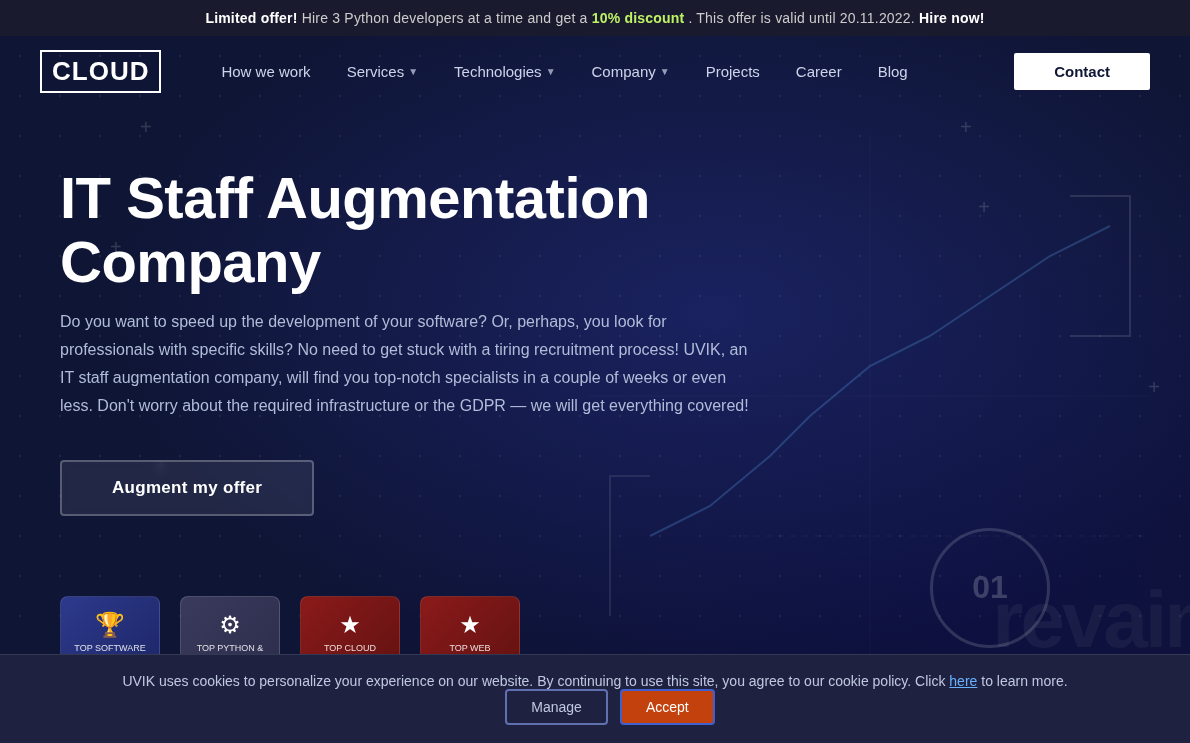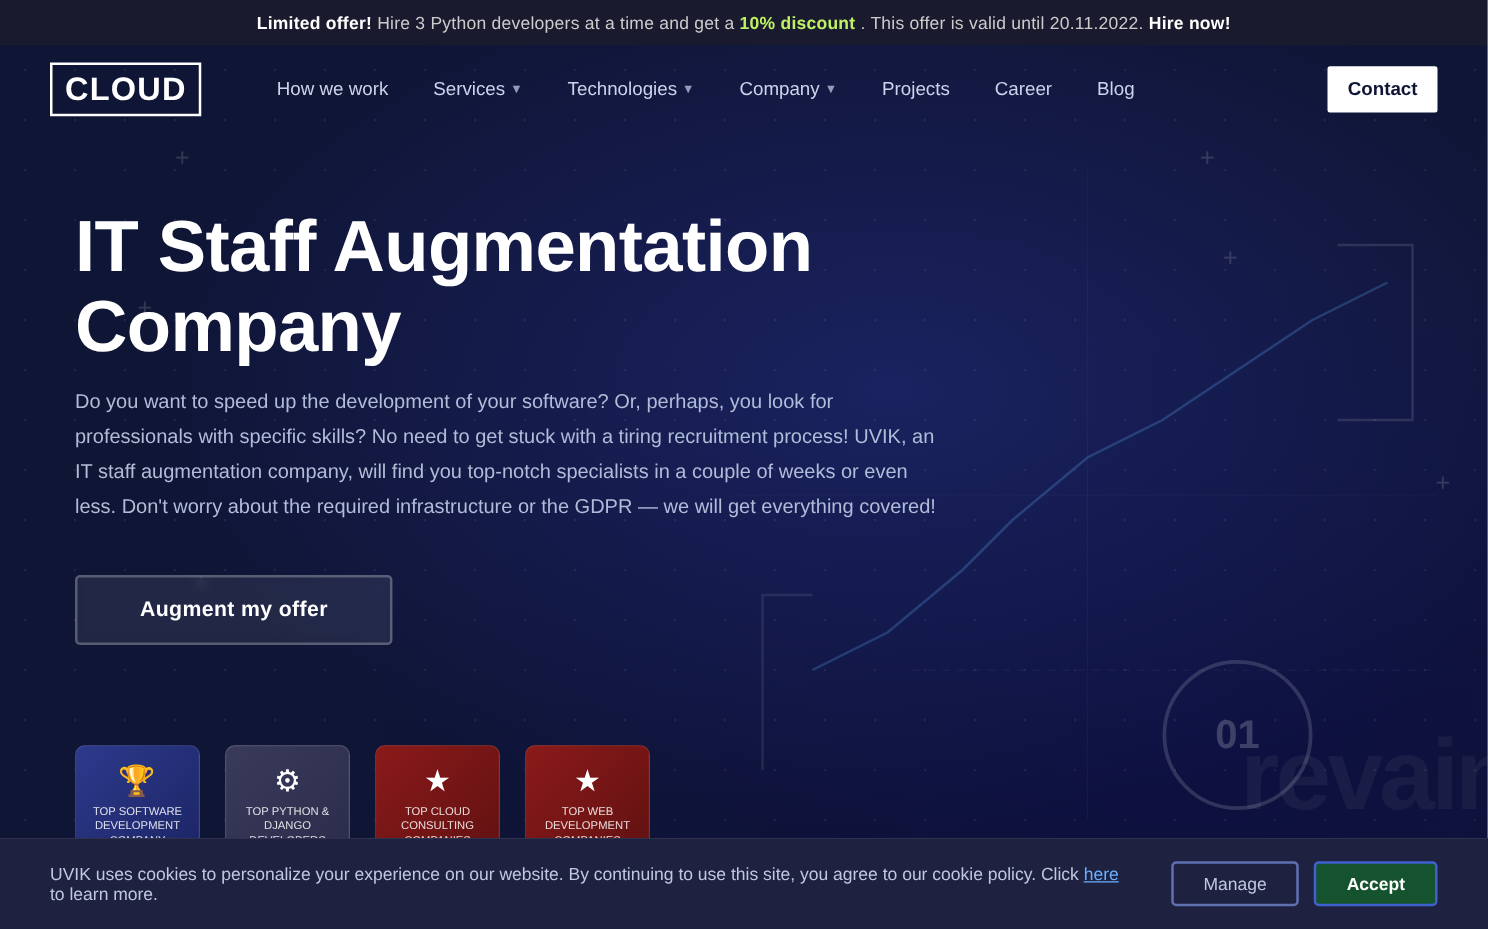--- a/index.html
+++ b/index.html
@@ -88,21 +88,21 @@
       cursor: pointer;
     }
     .nav-link .caret {
       font-size: 10px;
       opacity: 0.7;
     }
     .contact-btn {
       background: #fff;
       color: #0f1535;
       border: none;
-      padding: 10px 16px;
+      padding: 10px 40px;
       font-size: 15px;
       font-weight: 600;
       cursor: pointer;
       border-radius: 2px;
     }
 
     
     .hero-content {
       padding: 60px 40px 40px 60px;
       max-width: 960px;
@@ -203,20 +203,21 @@
       right: 0;
       background: #1e2240;
       border-top: 1px solid rgba(255,255,255,0.1);
       padding: 18px 40px;
       display: flex;
       align-items: center;
       justify-content: space-between;
       z-index: 1000;
       color: #c0c8e0;
       font-size: 14px;
+      flex-direction: column;
     }
     .cookie-text a {
       color: #6ab0ff;
       text-decoration: underline;
       cursor: pointer;
     }
     .cookie-btns {
       display: flex;
       gap: 12px;
       flex-shrink: 0;
@@ -225,27 +226,27 @@
     .btn-manage {
       background: transparent;
       border: 2px solid #6070b0;
       color: #c0c8e0;
       padding: 8px 24px;
       font-size: 14px;
       cursor: pointer;
       border-radius: 4px;
     }
     .btn-accept {
-      background: #14532d;
+      background: #c2410c;
       border: 2px solid #4060d0;
       color: #fff;
       padding: 8px 24px;
       font-size: 14px;
       cursor: pointer;
-      font-weight: 700;
+      font-weight: 400;
       border-radius: 4px;
     }
 
     
     .revain-mark {
       position: absolute;
       bottom: 60px;
       right: -20px;
       font-size: 80px;
       font-weight: 900;

